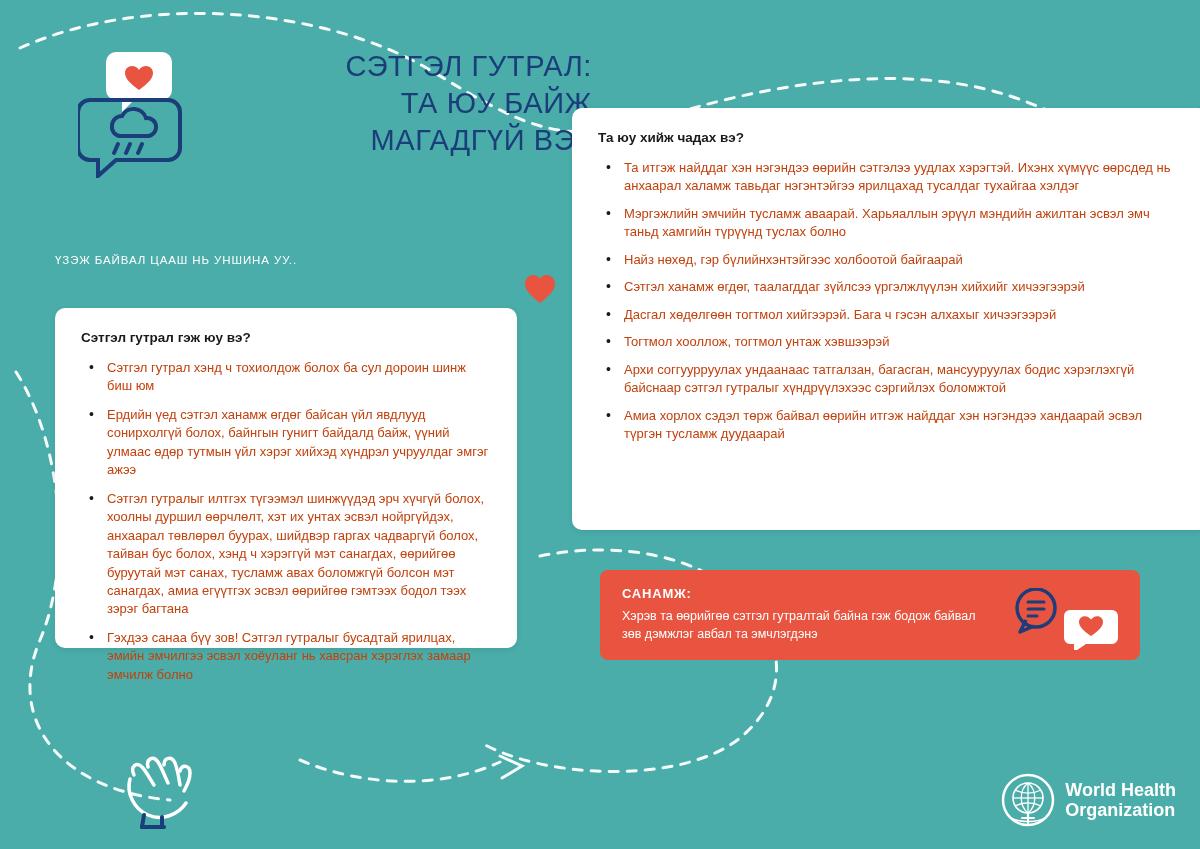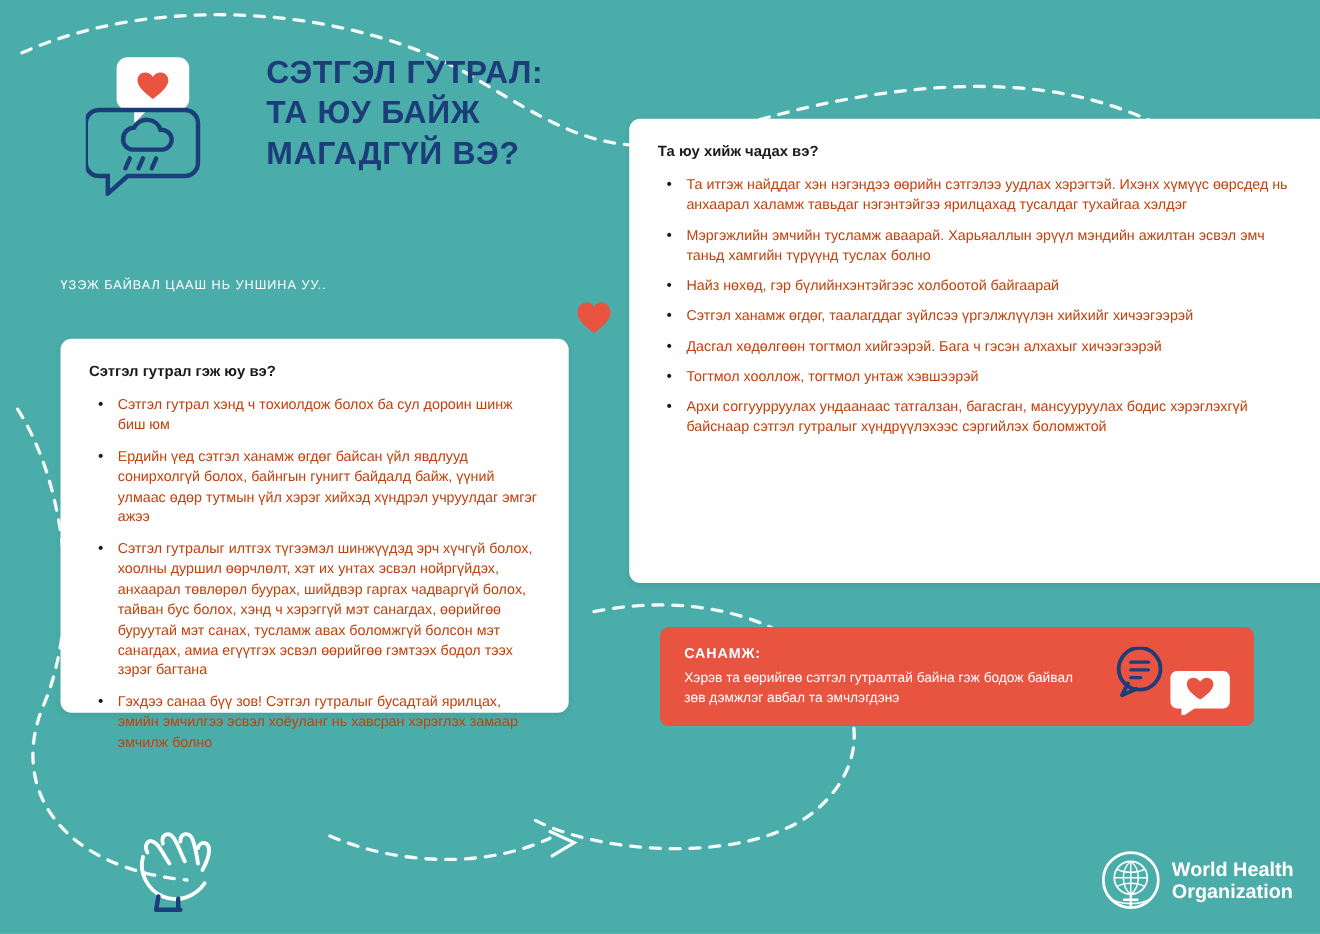--- a/index.html
+++ b/index.html
@@ -25,27 +25,28 @@
     left: 78px; top: 40px;
     width: 520px;
   }
   .speech-cluster {
     position: absolute;
     left: 0px; top: 8px;
     width: 130px; height: 130px;
   }
   .title {
     position: absolute;
-    left: 164px; top: 8px;
+    left: 144px; top: 8px;
     width: 370px;
     color: #1b3d7a;
-    font-weight: bold;
+    font-weight: normal;
     font-size: 29px;
     line-height: 1.28;
     letter-spacing: 0.6px;
+    text-align: right;
   }
   .title .line { display: block; white-space: nowrap; }
 
   .intro {
     position: absolute;
     left: 55px; top: 248px;
     width: 500px;
     color: #ffffff;
     font-size: 11.5px;
     letter-spacing: 0.9px;
@@ -214,20 +215,21 @@
   <div class="card card-right">
     <h2>Та юу хийж чадах вэ?</h2>
     <ul class="bullets">
       <li>Та итгэж найддаг хэн нэгэндээ өөрийн сэтгэлээ уудлах хэрэгтэй. Ихэнх хүмүүс өөрсдед нь анхаарал халамж тавьдаг нэгэнтэйгээ ярилцахад тусалдаг тухайгаа хэлдэг</li>
       <li>Мэргэжлийн эмчийн тусламж авaарай. Харьяаллын эрүүл мэндийн ажилтан эсвэл эмч таньд хамгийн түрүүнд туслах болно</li>
       <li>Найз нөхөд, гэр бүлийнхэнтэйгээс холбоотой байгаарай</li>
       <li>Сэтгэл ханамж өгдөг, таалагддаг зүйлсээ үргэлжлүүлэн хийхийг хичээгээрэй</li>
       <li>Дасгал хөдөлгөөн тогтмол хийгээрэй. Бага ч гэсэн алхахыг хичээгээрэй</li>
       <li>Тогтмол хооллож, тогтмол унтаж хэвшээрэй</li>
       <li>Архи соггуурруулах ундаанаас татгалзан, багасган, мансууруулах бодис хэрэглэхгүй байснаар сэтгэл гутралыг хүндрүүлэхээс сэргийлэх боломжтой</li>
+      <li>Амиа хорлох сэдэл төрж байвал өөрийн итгэж найддаг хэн нэгэндээ хандаарай эсвэл түргэн тусламж дуудаарай</li>
     </ul>
   </div>
 
   <div class="note">
     <div class="note-title">САНАМЖ:</div>
     <div class="note-body">Хэрэв та өөрийгөө сэтгэл гутралтай байна гэж бодож байвал зөв дэмжлэг авбал та эмчлэгдэнэ</div>
     <svg class="note-icons" viewBox="0 0 120 62" aria-hidden="true">
       <g>
         <circle cx="32" cy="20" r="19" fill="none" stroke="#1b3d7a" stroke-width="3.5"></circle>
         <path d="M22,32 l-6,12 l14,-6" fill="none" stroke="#1b3d7a" stroke-width="3.5" stroke-linejoin="round"></path>

